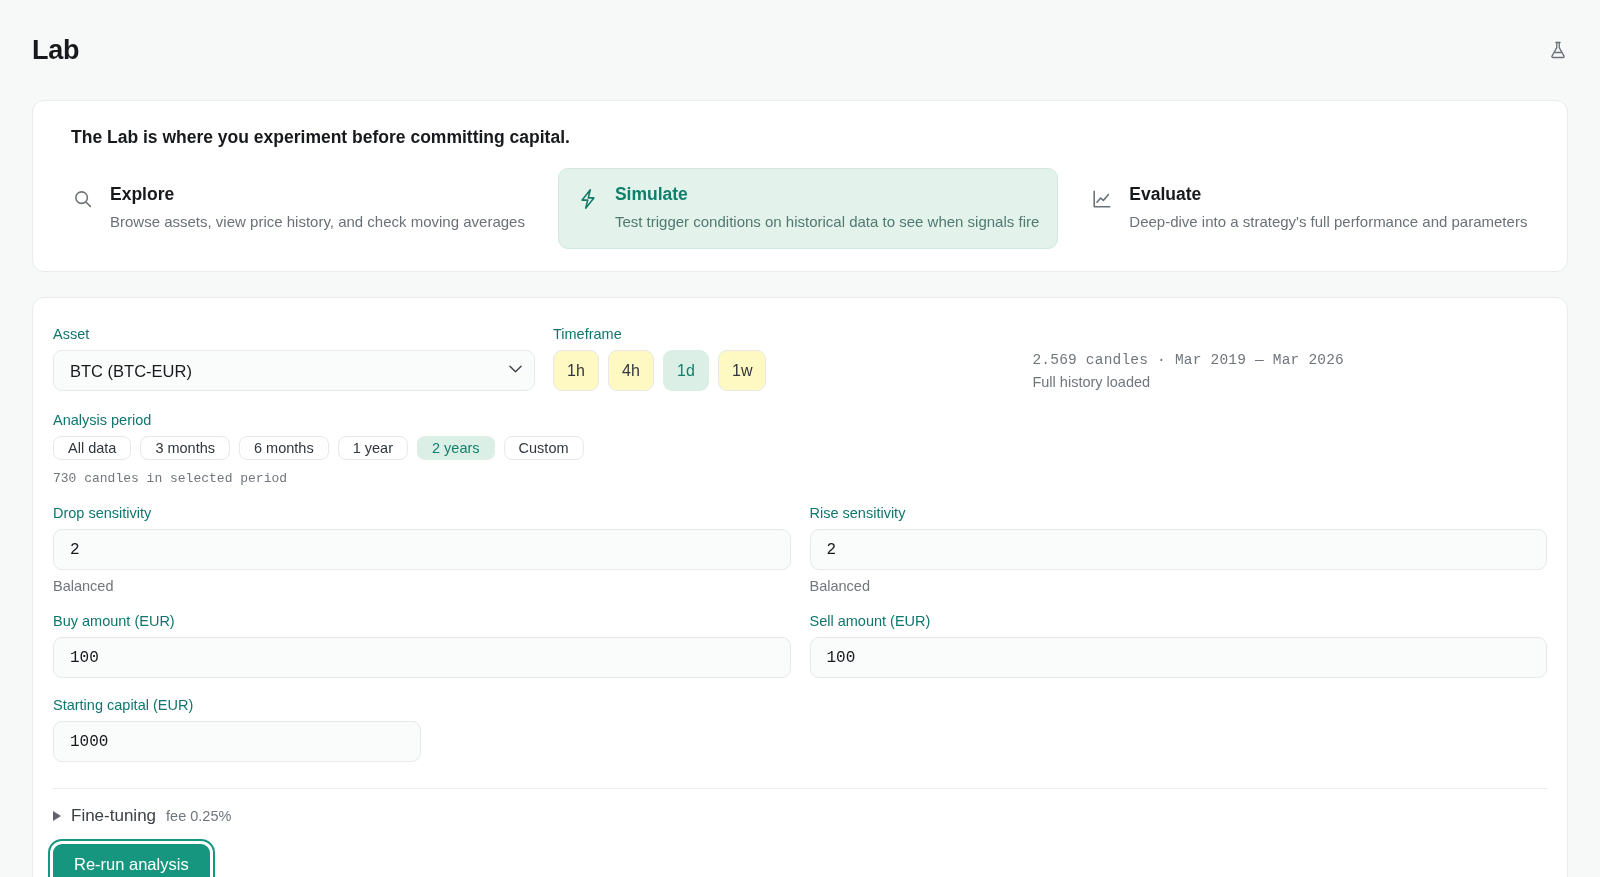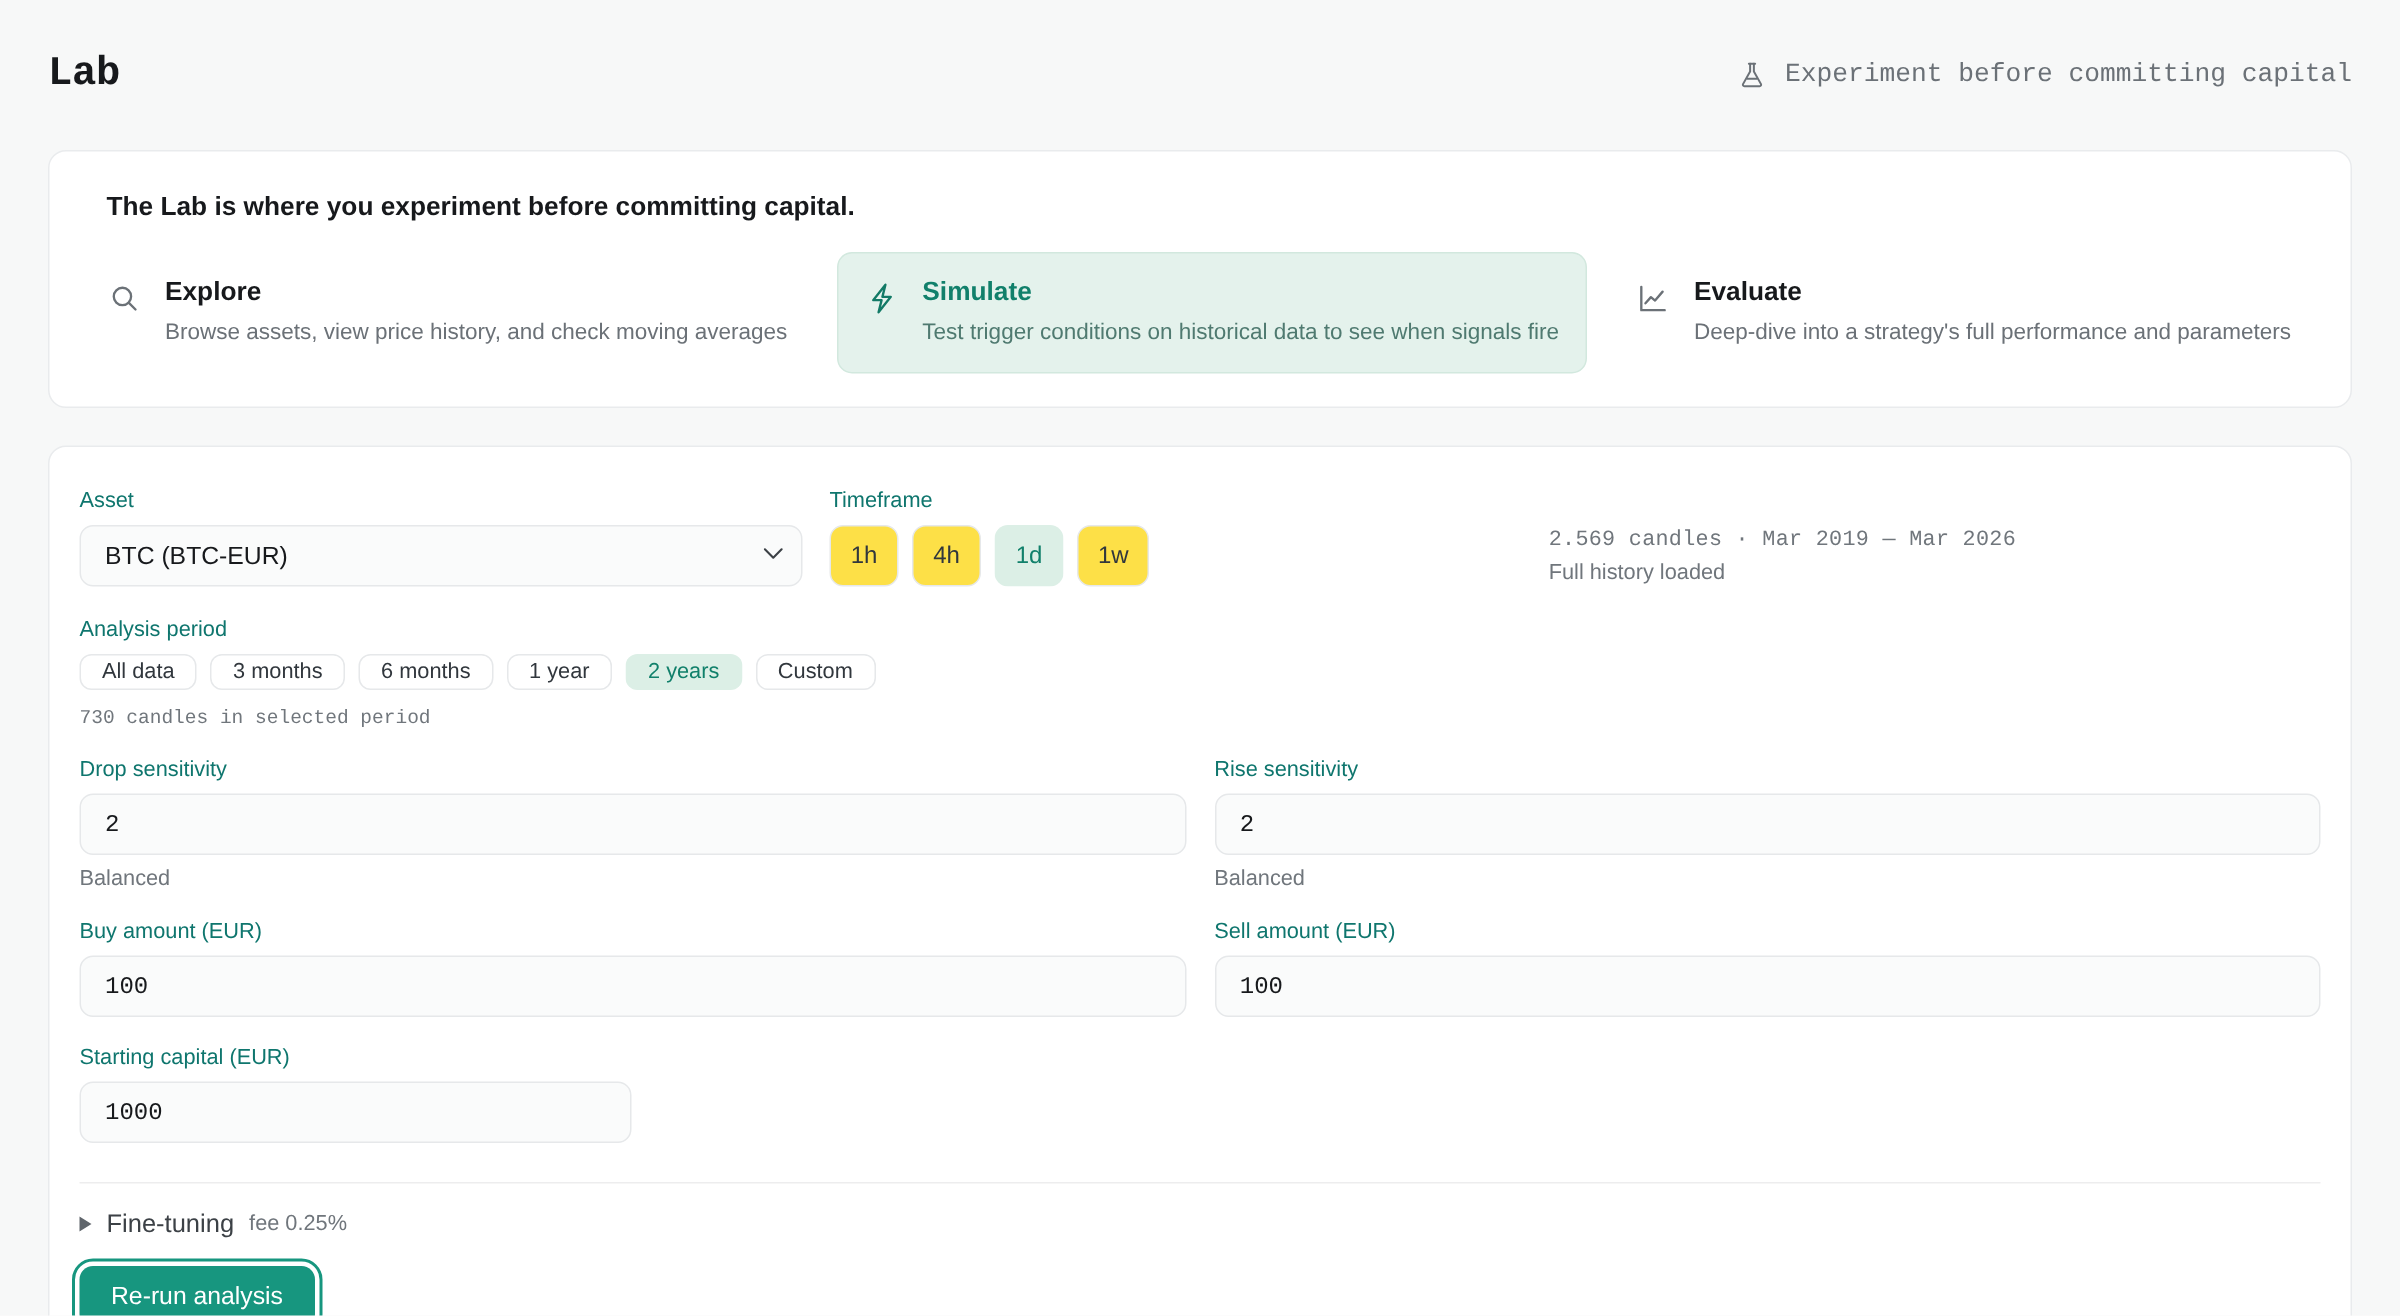--- a/index.html
+++ b/index.html
@@ -8,21 +8,21 @@
     background: #f7f8f8;
     font-family: "Liberation Sans", sans-serif;
     color: #1b1f23;
     overflow: hidden;
   }
   .page { width: 1600px; height: 877px; padding: 0 32px; }
 
   
   .header {
     height: 100px;
-    display: flex; align-items: center; justify-content: space-between; font-family: Liberation Mono, monospace;
+    display: flex; align-items: center; justify-content: space-between;
   }
   .page-title { font-size: 27px; font-weight: bold; letter-spacing: -0.2px; color: #17191c; }
   .header-right { display: flex; align-items: center; gap: 12px; color: #6b7177; font-size: 17.5px; }
   .flask-icon { width: 20px; height: 20px; display: block; }
 
   
   .card {
     background: #ffffff;
     border: 1px solid #e9ebed;
     border-radius: 12px;
@@ -72,21 +72,21 @@
     position: absolute; right: 13px; top: 15px;
     width: 13px; height: 8px; pointer-events: none; color: #3c4146;
   }
 
   .seg-group { display: flex; gap: 9px; }
   .seg {
     min-width: 46px; height: 41px;
     padding: 0 13px;
     display: flex; align-items: center; justify-content: center;
     font-size: 16px; color: #31373d;
-    background: #fde047; border: 1px solid #e6e8ea; border-radius: 9px;
+    background: #fef9c3; border: 1px solid #e6e8ea; border-radius: 9px;
     cursor: pointer;
   }
   .seg.active { background: #dcefe6; border-color: transparent; color: #11806b; }
 
   .meta-line {
     font-family: "Liberation Mono", monospace;
     font-size: 14.5px; color: #70767c; letter-spacing: 0.2px; white-space: nowrap;
   }
   .meta-sub { font-size: 14.5px; color: #70767c; margin-top: 6px; }
 
@@ -141,21 +141,20 @@
   <div class="header">
     <div class="page-title">Lab</div>
     <div class="header-right">
       <span>
         <svg class="flask-icon" viewBox="0 0 24 24" fill="none" stroke="#6b7177" stroke-width="1.6" stroke-linecap="round" stroke-linejoin="round">
           <path d="M9.5 3h5"></path>
             <path d="M10.5 3v6.2L4.8 19.3A1.2 1.2 0 0 0 5.9 21h12.2a1.2 1.2 0 0 0 1.1-1.7L13.5 9.2V3"></path>
             <path d="M8.2 15h7.6"></path>
         </svg>
       </span>
-      <span>Experiment before committing capital</span>
     </div>
   </div>
 
   <div class="card card-intro">
     <div class="intro-text">The Lab is where you experiment before committing capital.</div>
 
     <div class="modes">
 
       <div class="mode">
         <span class="mode-icon">

